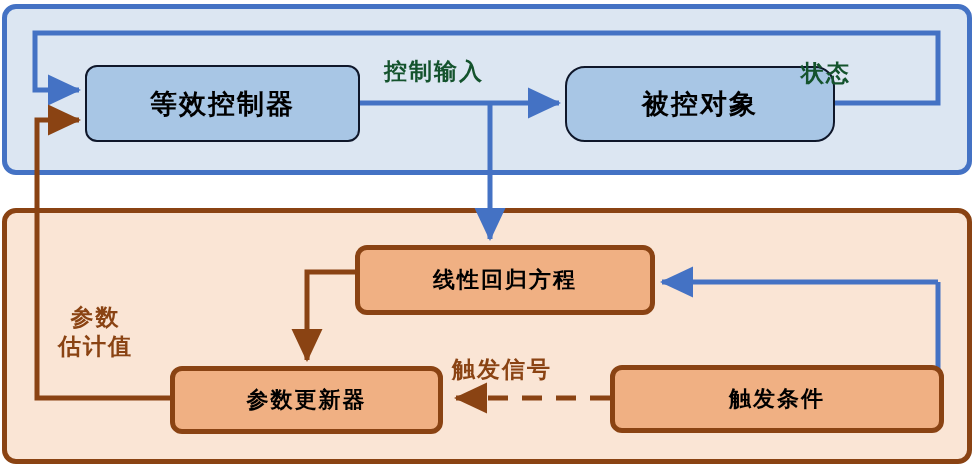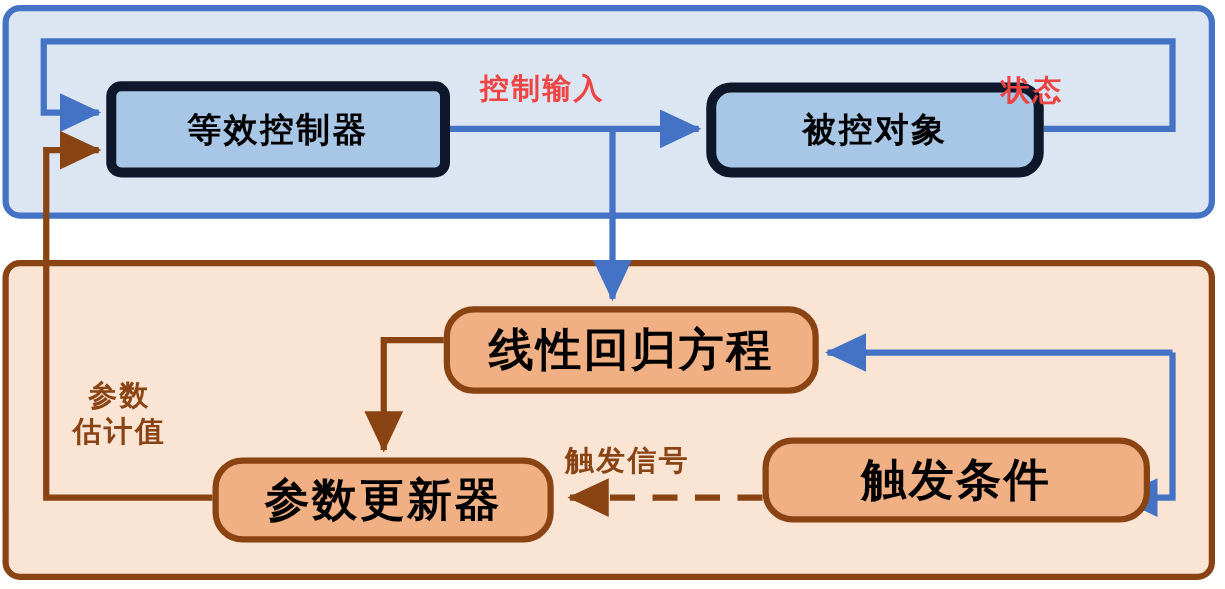--- a/index.html
+++ b/index.html
@@ -23,36 +23,36 @@
   .nodebox{
     position:absolute;box-sizing:border-box;
     display:flex;align-items:center;justify-content:center;
     text-align:center;
     font-family:"DejaVu Serif","Liberation Serif",serif;
     font-weight:700;
     color:#000000;
     letter-spacing:2px;
   }
   .nb-blue{
-    background:#a8c6e5;border:8px solid #0f172a;border-radius:12px;
+    background:#a8c6e5;border:2px solid #0f172a;border-radius:12px;
     font-size:27px;
   }
   .nb-orange{
-    background:#f0b083;border:5px solid #8a4313;border-radius:24px;
-    font-size:36px;
+    background:#f0b083;border:5px solid #8a4313;border-radius:12px;
+    font-size:22px;
   }
   .edge-label{
     position:absolute;
     font-family:"DejaVu Serif","Liberation Serif",serif;
     font-weight:700;
     letter-spacing:2px;
     white-space:nowrap;
     line-height:1.15;
   }
-  .lbl-blue{color:#ef4444;font-size:23px;}
+  .lbl-blue{color:#14532d;font-size:23px;}
   .lbl-brown{color:#8a4313;font-size:23px;}
   .lbl-brown-2l{color:#8a4313;font-size:23px;text-align:center;line-height:1.25;}
 </style>
 </head>
 <body>
 
 <div id="root">
 
   <div class="panel panel-blue"></div>
   <div class="panel panel-brown"></div>
@@ -109,21 +109,21 @@
   </div>
 
   <div class="nodebox nb-orange" style="left:355px;top:245px;width:300px;height:70px;">
     <span>线性回归方程</span>
   </div>
 
   <div class="nodebox nb-orange" style="left:170px;top:366px;width:273px;height:68px;">
     <span>参数更新器</span>
   </div>
 
-  <div class="nodebox nb-orange" style="left:610px;top:350px;width:310px;height:68px;">
+  <div class="nodebox nb-orange" style="left:610px;top:365px;width:334px;height:68px;">
     <span>触发条件</span>
   </div>
 
   <div class="edge-label lbl-blue" style="left:384px;top:58px;">控制输入</div>
 
   <div class="edge-label lbl-blue" style="left:801px;top:60px;">状态</div>
 
   <div class="edge-label lbl-brown-2l" style="left:58px;top:303px;">
     <div>参数</div>
     <div>估计值</div>

